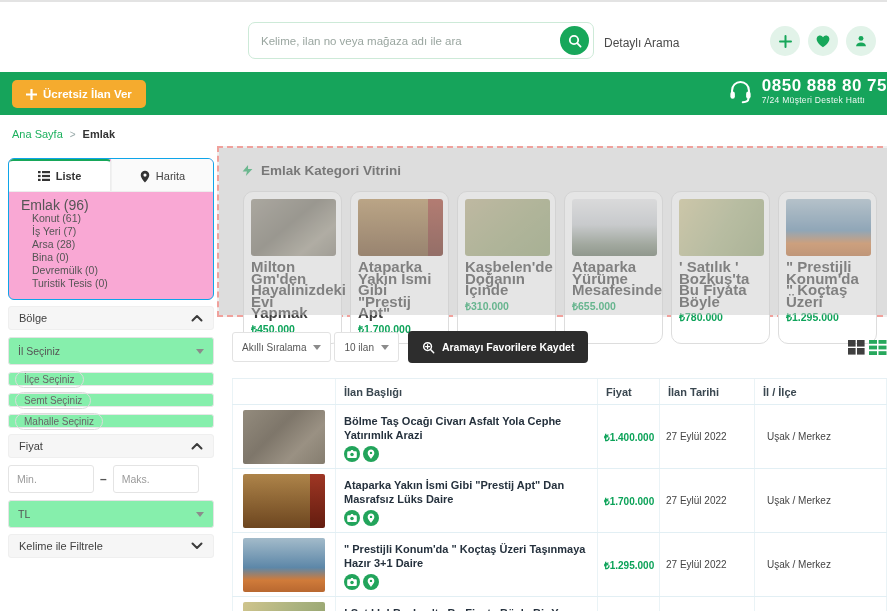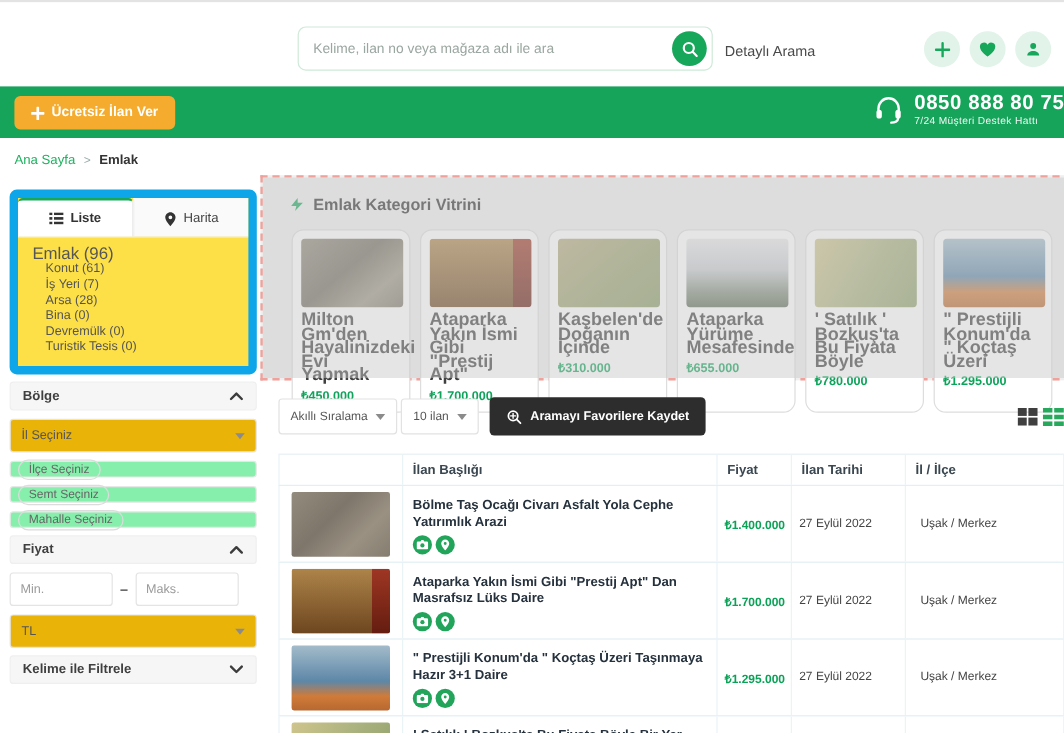--- a/index.html
+++ b/index.html
@@ -36,35 +36,35 @@
   .support-sub { font-size:8.5px; opacity:.92; letter-spacing:0.3px; }
 
   
   .breadcrumb { position:absolute; top:128px; left:12px; font-size:11px; display:flex; gap:7px; align-items:center; }
   .bc-home { color:#1db15e; cursor:pointer; }
   .bc-sep { color:#9aa; font-size:10px; }
   .bc-cur { color:#333; font-weight:bold; }
 
   
   .sidebar { position:absolute; top:158px; left:8px; width:206px; }
-  .side-card { border:7px solid #0ea5e9; border-radius:6px; background:#fde047; overflow:hidden; }
+  .side-card { border:1px solid #0ea5e9; border-radius:6px; background:#f9a8d4; overflow:hidden; }
   .tabs { display:flex; border-bottom:1px solid #ededed; }
   .tab { flex:1; height:32px; display:flex; align-items:center; justify-content:center; gap:6px;
     font-size:11px; color:#333; cursor:pointer; background:#fafafa; border-top:2px solid transparent; }
   .tab.active { background:#fff; border-top:2px solid #17a75a; border-right:1px solid #ededed;
     border-radius:4px 4px 0 0; font-weight:bold; }
   .tab.inactive { border-left:1px solid #f1f1f1; color:#444; }
   .cats { padding:7px 12px 9px; }
   .cat-root { font-size:14px; color:#555; line-height:13px; cursor:pointer; }
   .cat-child { font-size:10.5px; color:#555; line-height:13px; padding-left:11px; cursor:pointer; }
 
   .side-sec { margin-top:6px; height:24px; background:#f6f6f6; border:1px solid #efefef; border-radius:3px;
     display:flex; align-items:center; justify-content:space-between; padding:0 10px; cursor:pointer; }
-  .side-sec .lbl { font-size:11px; color:#3f3f3f; font-weight:bold; }
-  .side-input { margin-top:7px; height:28px; border:1px solid #e4e4e4; border-radius:3px; background:#eab308;
+  .side-sec .lbl { font-size:11px; color:#3f3f3f; font-weight:normal; }
+  .side-input { margin-top:7px; height:28px; border:1px solid #e4e4e4; border-radius:3px; background:#86efac;
     display:flex; align-items:center; justify-content:space-between; padding:0 9px; cursor:pointer;gap:23px; }
   .side-input .lbl { font-size:10.5px; color:#555; }
   .chip-box { margin-top:7px; height:14px; border:1px solid #e7e7e7; border-radius:3px; background:#86efac;
     display:flex; align-items:center; padding:0 6px; cursor:text; }
   .chip { font-size:10px; color:#666; border:1px solid #dcdcdc; border-radius:9px; padding:2px 8px; }
   .caret { width:0; height:0; border-left:4px solid transparent; border-right:4px solid transparent;
     border-top:5px solid #8b8b8b; }
   .minmax { margin-top:7px; display:flex; align-items:center; gap:6px; }
   .minmax input { width:86px; height:28px; border:1px solid #e4e4e4; border-radius:3px; padding:0 8px;
     font-size:10.5px; color:#555; outline:0; font-family:"Liberation Sans",sans-serif; }

